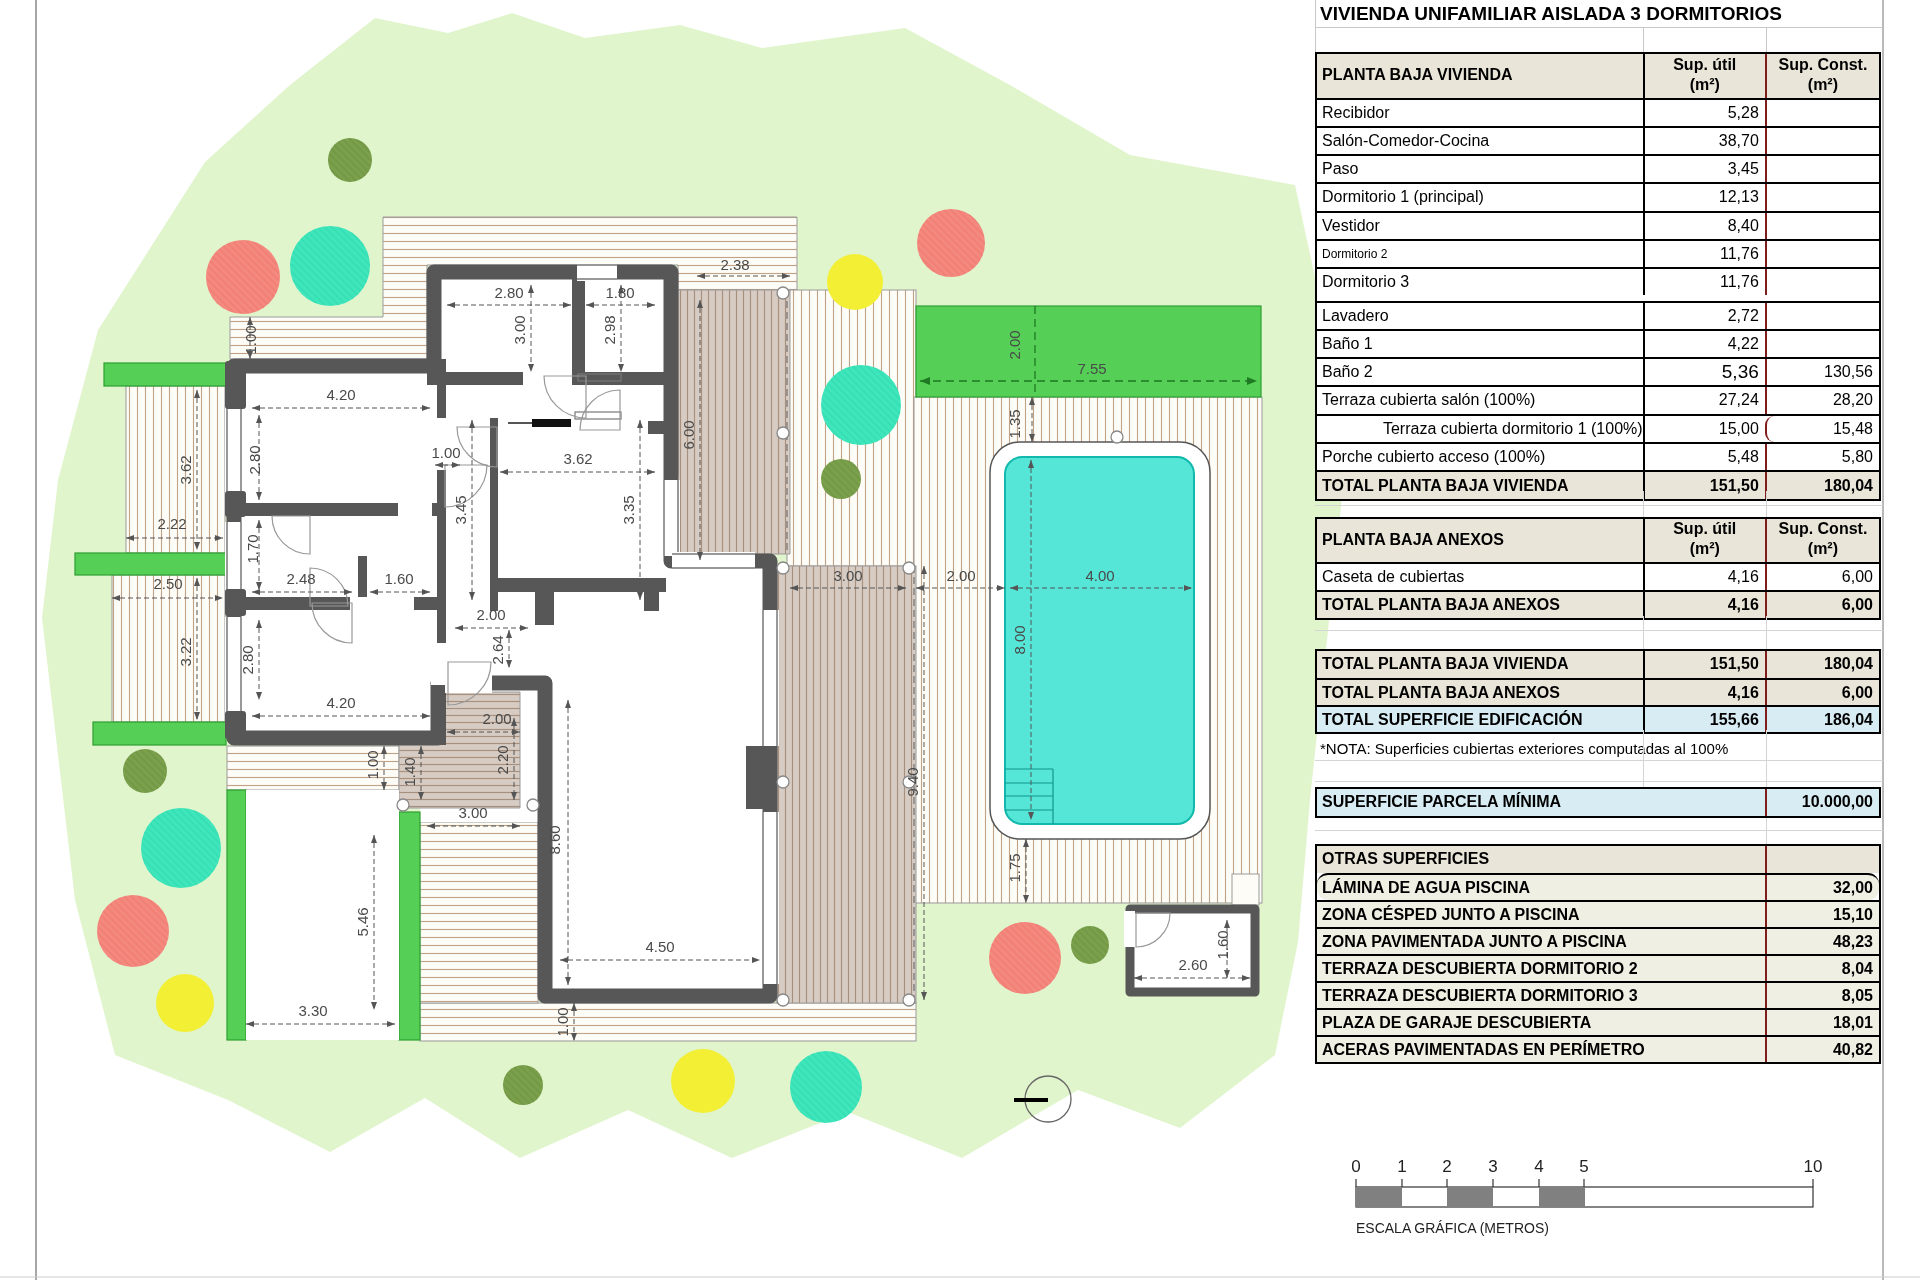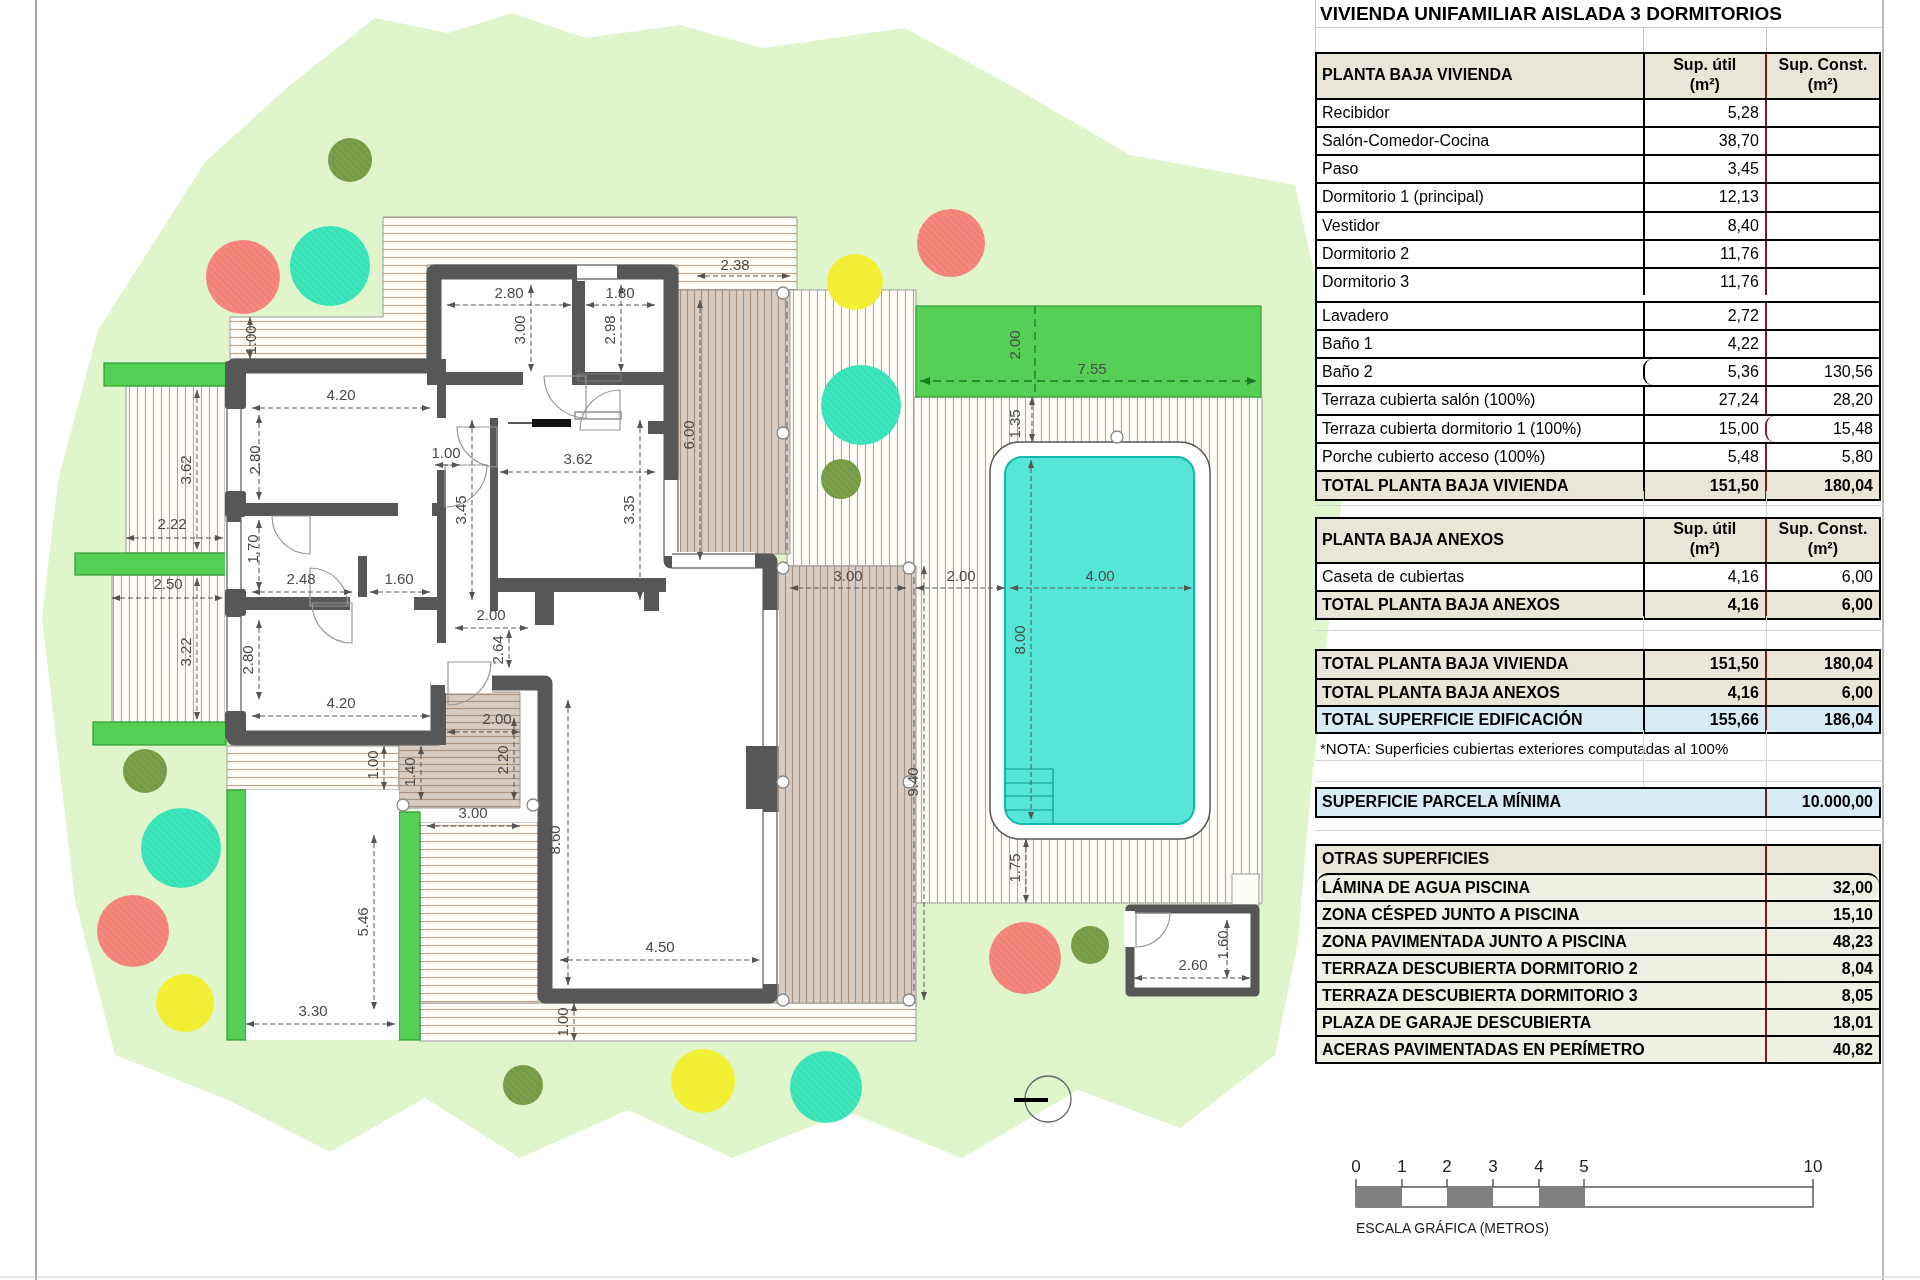--- a/index.html
+++ b/index.html
@@ -352,51 +352,51 @@
       <span class="c1" style="line-height:26.15px;font-size:16px;">Dormitorio 1 (principal)</span>
       <span class="c2" style="line-height:26.15px;font-size:16px;">12,13</span>
       <span class="c3" style="line-height:26.15px;font-size:16px;"></span>
     </div>
 <div class="row " style="height:28.15px;">
       <span class="c1" style="line-height:26.15px;font-size:16px;">Vestidor</span>
       <span class="c2" style="line-height:26.15px;font-size:16px;">8,40</span>
       <span class="c3" style="line-height:26.15px;font-size:16px;"></span>
     </div>
 <div class="row " style="height:28.15px;">
-      <span class="c1" style="line-height:26.15px;font-size:16px;">Dormitorio 2</span>
+      <span class="c1" style="line-height:26.15px;font-size:12px;">Dormitorio 2</span>
       <span class="c2" style="line-height:26.15px;font-size:16px;">11,76</span>
       <span class="c3" style="line-height:26.15px;font-size:16px;"></span>
     </div>
 <div class="row " style="height:28.15px;">
       <span class="c1" style="line-height:26.15px;font-size:16px;">Dormitorio 3</span>
       <span class="c2" style="line-height:26.15px;font-size:16px;">11,76</span>
       <span class="c3" style="line-height:26.15px;font-size:16px;"></span>
     </div>
 <div class="row " style="height:28.15px;margin-top:6px;">
       <span class="c1" style="line-height:26.15px;font-size:16px;">Lavadero</span>
       <span class="c2" style="line-height:26.15px;font-size:16px;">2,72</span>
       <span class="c3" style="line-height:26.15px;font-size:16px;"></span>
     </div>
 <div class="row " style="height:28.15px;">
       <span class="c1" style="line-height:26.15px;font-size:16px;">Baño 1</span>
       <span class="c2" style="line-height:26.15px;font-size:16px;">4,22</span>
       <span class="c3" style="line-height:26.15px;font-size:16px;"></span>
     </div>
 <div class="row " style="height:28.15px;">
       <span class="c1" style="line-height:26.15px;font-size:16px;">Baño 2</span>
-      <span class="c2" style="line-height:26.15px;font-size:16px;border-radius:9px;">5,36</span>
+      <span class="c2" style="line-height:26.15px;font-size:19px;">5,36</span>
       <span class="c3" style="line-height:26.15px;font-size:16px;">130,56</span>
     </div>
 <div class="row " style="height:28.15px;">
       <span class="c1" style="line-height:26.15px;font-size:16px;">Terraza cubierta salón (100%)</span>
       <span class="c2" style="line-height:26.15px;font-size:16px;">27,24</span>
       <span class="c3" style="line-height:26.15px;font-size:16px;">28,20</span>
     </div>
 <div class="row " style="height:28.15px;">
-      <span class="c1" style="line-height:26.15px;font-size:16px;">Terraza cubierta dormitorio 1 (100%)</span>
+      <span class="c1" style="line-height:26.15px;font-size:16px;text-align:right;">Terraza cubierta dormitorio 1 (100%)</span>
       <span class="c2" style="line-height:26.15px;font-size:16px;">15,00</span>
       <span class="c3" style="line-height:26.15px;font-size:16px;border-radius:9px;">15,48</span>
     </div>
 <div class="row " style="height:28.15px;">
       <span class="c1" style="line-height:26.15px;font-size:16px;">Porche cubierto acceso (100%)</span>
       <span class="c2" style="line-height:26.15px;font-size:16px;">5,48</span>
       <span class="c3" style="line-height:26.15px;font-size:16px;">5,80</span>
     </div>
 <div class="row " style="height:29px;background:#e9e6d9;">
       <span class="c1" style="line-height:27px;font-size:16px;font-weight:bold;">TOTAL PLANTA BAJA VIVIENDA</span>

